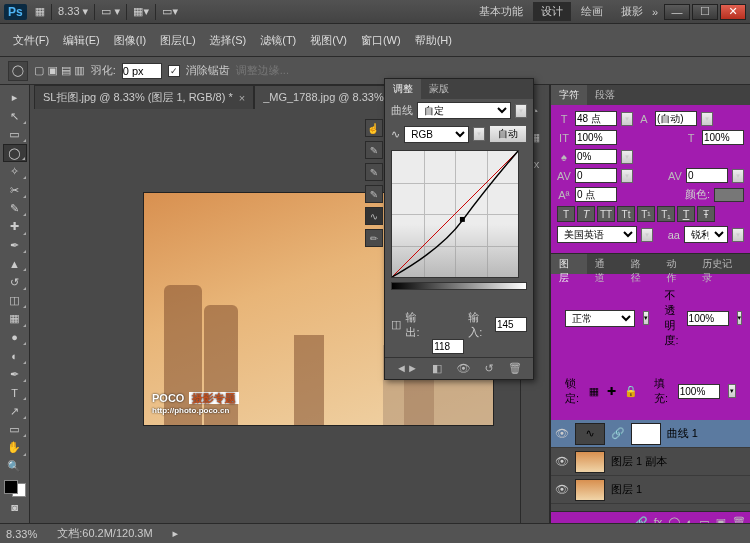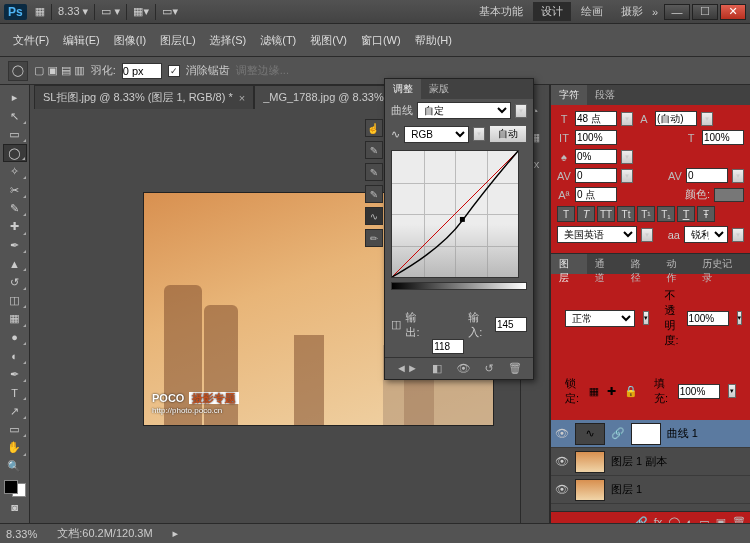--- a/index.html
+++ b/index.html
@@ -34,24 +34,24 @@
 .tab.active{background:#494949}
 .tab .x{color:#aaa}
 .canvas{position:absolute;left:114px;top:108px;width:349px;height:232px;background:linear-gradient(160deg,#d89050 0%,#e8b578 40%,#f0d4a8 100%);box-shadow:0 0 0 1px #222;overflow:hidden}
 .bld{position:absolute;bottom:0;background:rgba(120,70,40,.5)}
 .bld.b1{left:20px;width:38px;height:140px;border-radius:6px 6px 0 0}
 .bld.b2{left:60px;width:34px;height:120px;border-radius:6px 6px 0 0}
 .bld.b3{left:150px;width:30px;height:90px}
 .bld.b4{left:260px;width:30px;height:85px}
 .bld.b5{right:0;bottom:0;width:110px;height:80px;background:rgba(180,150,120,.6)}
 .wm{position:absolute;left:8px;bottom:10px;color:#fff;font-size:16px;font-weight:bold;text-shadow:0 0 2px #000}
-.wm small{display:block;font-size:8px;font-weight:normal}
+.wm small{display:block;font-size:8px;font-weight:bold}
 .statusbar{position:absolute;bottom:0;left:0;right:0;height:20px;background:#535353;border-top:1px solid #2a2a2a;display:flex;align-items:center;color:#ccc;padding:0 6px;gap:20px}
 
-.right{width:200px;background:#b91c1c;border-left:1px solid #2a2a2a;display:flex;flex-direction:column}
+.right{width:200px;background:#a21caf;border-left:1px solid #2a2a2a;display:flex;flex-direction:column}
 .micro{width:30px;background:#4a4a4a;border-left:1px solid #2a2a2a;border-right:1px solid #2a2a2a;display:flex;flex-direction:column;align-items:center;padding-top:20px;gap:14px;color:#bbb}
 .rpanels{display:flex;height:100%}
 .panel{border-bottom:1px solid #2a2a2a}
 .ptabs{display:flex;background:#414141;height:20px}
 .ptab{padding:3px 8px;color:#bbb;font-size:10px}
 .ptab.active{background:#535353;color:#eee}
 .pbody{padding:6px;color:#ccc}
 select,.sel-box{background:#fff;border:1px solid #333;font-size:10px;padding:1px 2px}
 .char-row{display:flex;align-items:center;gap:4px;margin-bottom:4px}
 .char-row .ico{width:14px;text-align:center;color:#bbb}

